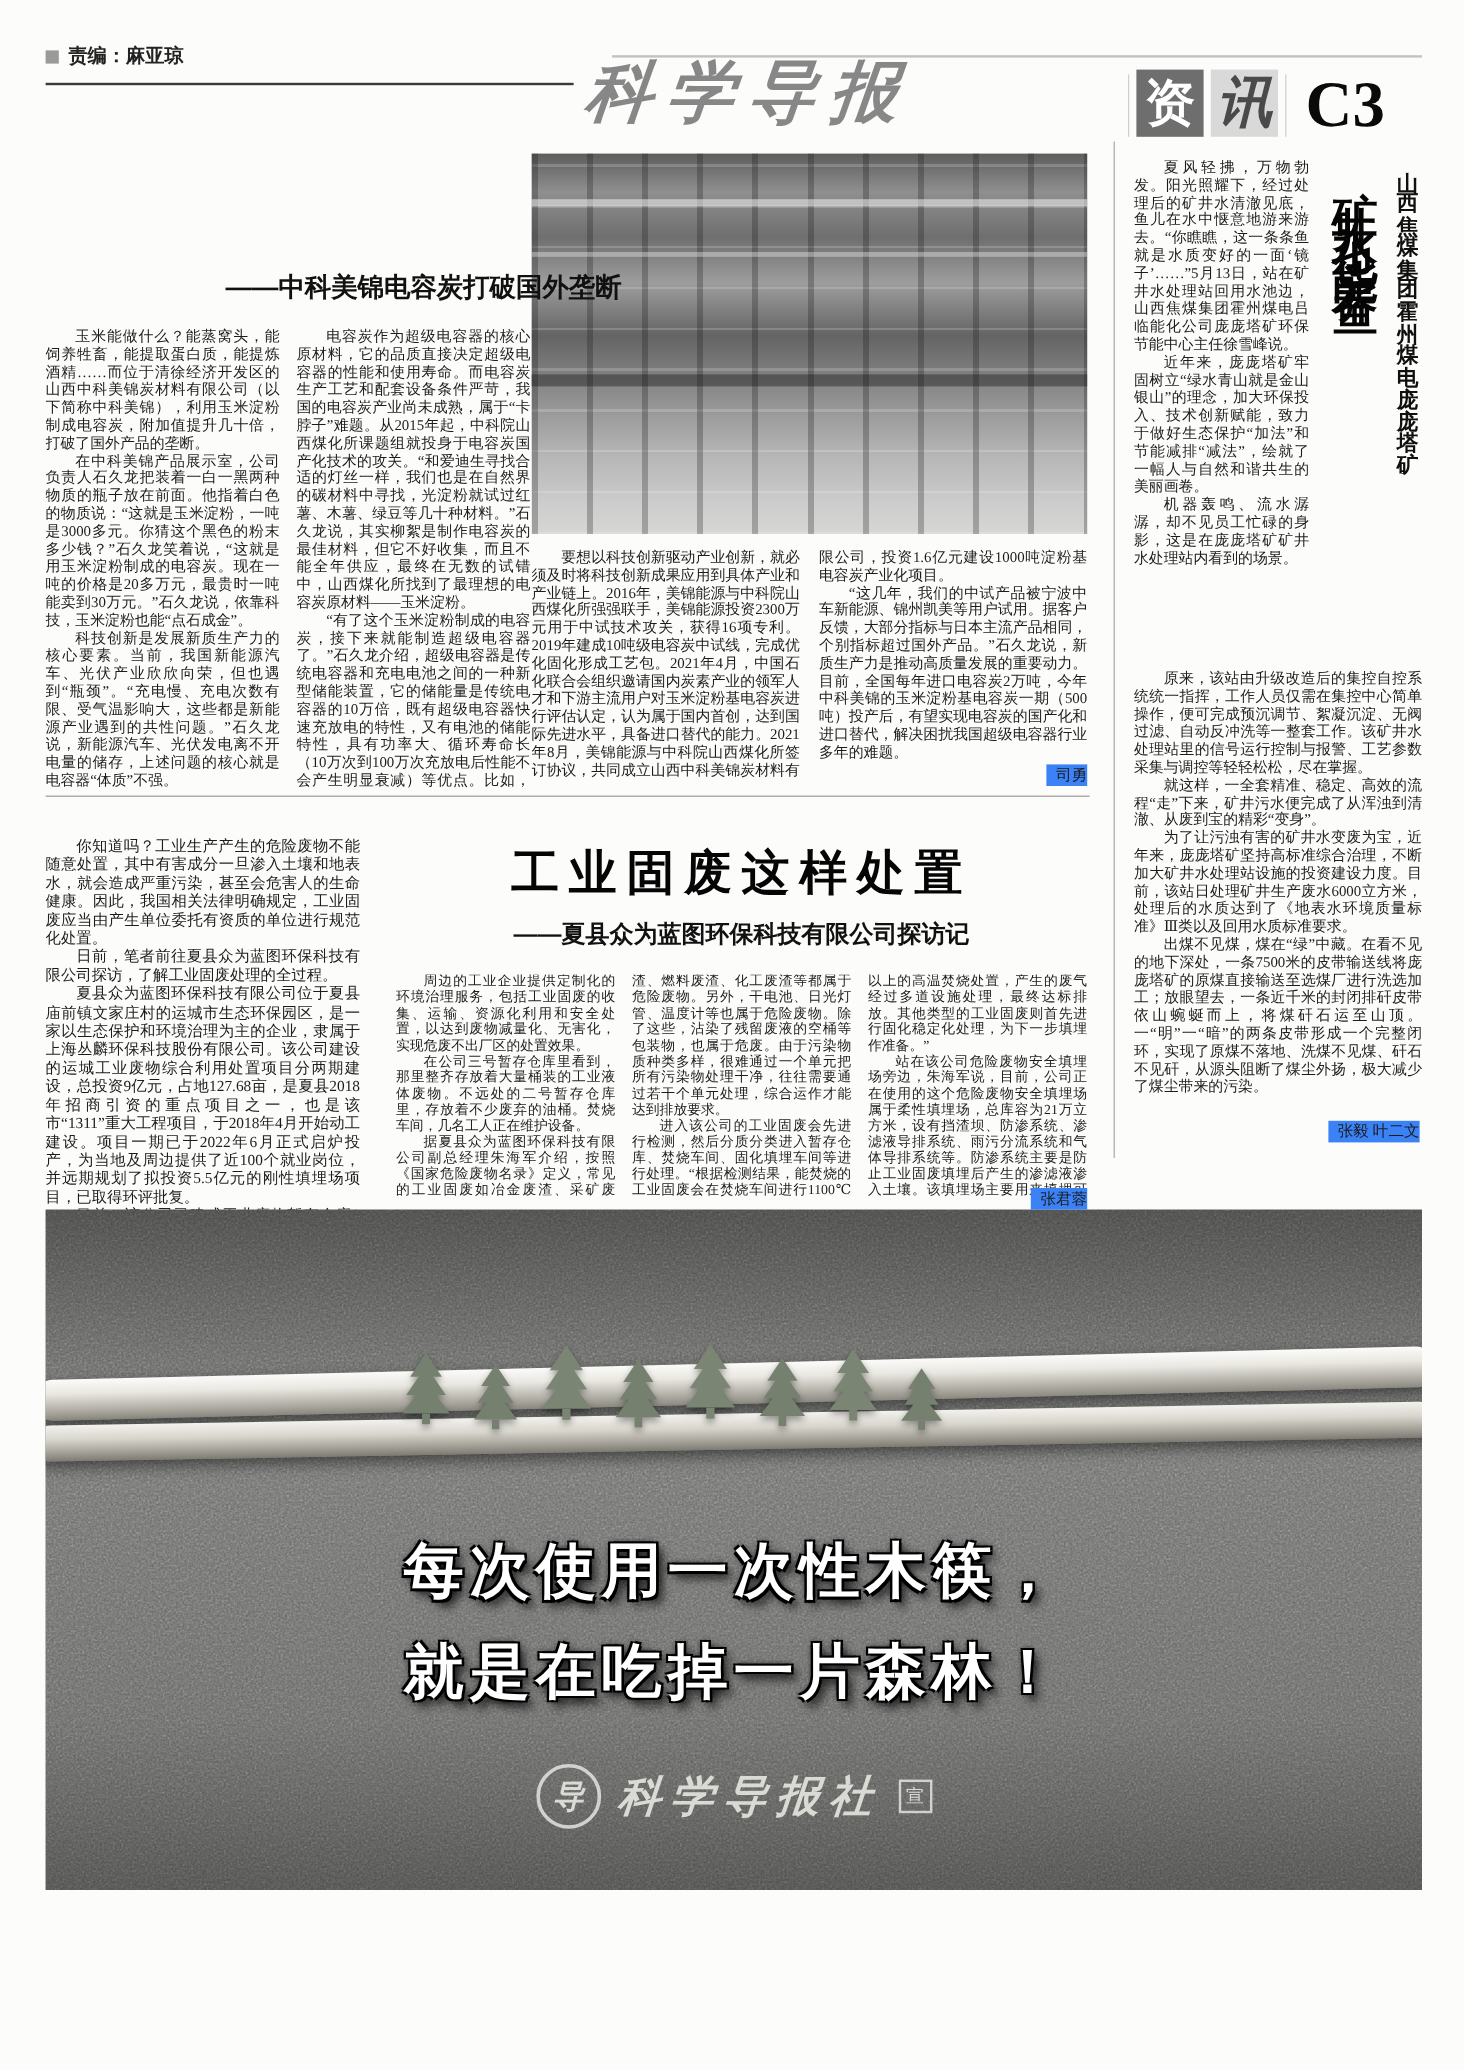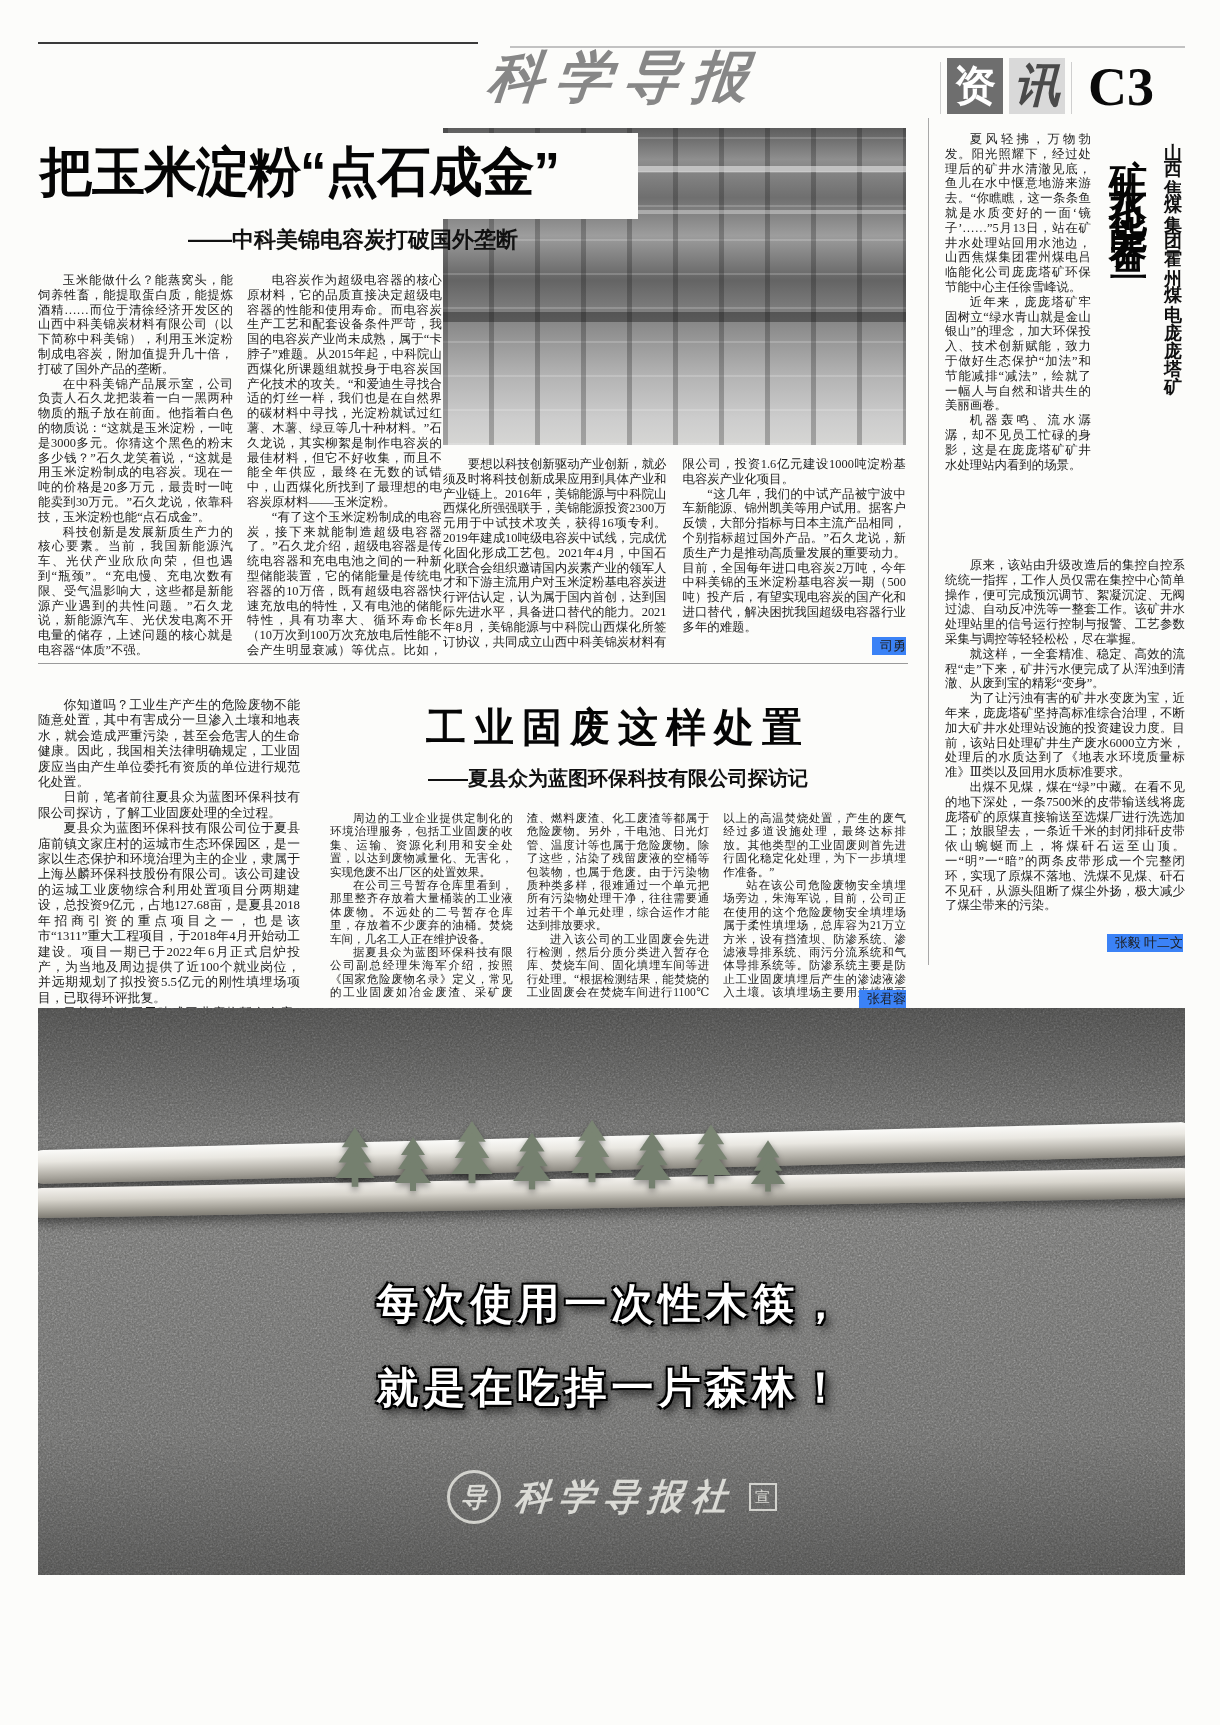--- a/index.html
+++ b/index.html
@@ -77,56 +77,59 @@
   .stick{position:absolute;left:-1%;width:102%;border-radius:18px;z-index:2;
          background:linear-gradient(180deg,#fbfbf9 0%,#e9e7e1 35%,#b8b5ad 70%,#8c8981 100%);
          box-shadow:0 5px 12px rgba(0,0,0,.5);}
   .stick.s1{top:128px;height:34px;transform:rotate(-1.4deg);}
   .stick.s2{top:170px;height:30px;transform:rotate(-1deg);
          background:linear-gradient(180deg,#f4f2ee 0%,#d8d5cd 40%,#a5a299 75%,#7e7b73 100%);}
   .trees{position:absolute;left:295px;top:35px;width:540px;height:172px;display:flex;align-items:flex-end;
          gap:16px;z-index:3;}
   .trees svg{display:block;filter:drop-shadow(0 3px 3px rgba(0,0,0,.4));}
   .ad-text{position:absolute;left:0;width:100%;text-align:center;z-index:5;color:#ffffff;
-           font-family:"Liberation Serif",serif;font-weight:900;font-size:42px;letter-spacing:5px;
+           font-family:"Liberation Serif",serif;font-weight:900;font-size:50px;letter-spacing:5px;
            text-shadow:2px 2px 0 #000,-2px -2px 0 #000,2px -2px 0 #000,-2px 2px 0 #000,0 0 6px #000,5px 6px 8px rgba(0,0,0,.85);}
   .ad-text.l1{top:268px;}
   .ad-text.l2{top:352px;}
   .ad-logo{position:absolute;left:0;top:462px;width:100%;display:flex;justify-content:center;
            align-items:center;gap:14px;z-index:5;color:rgba(228,228,222,.92);}
   .logo-circle{width:48px;height:48px;border:3px solid rgba(228,228,222,.85);border-radius:50%;
            display:flex;align-items:center;justify-content:center;font-size:26px;font-weight:700;font-style:italic;}
   .logo-text{font-size:36px;font-weight:700;font-style:italic;letter-spacing:8px;transform:skewX(-5deg);}
   .logo-seal{width:24px;height:24px;border:2px solid rgba(228,228,222,.85);font-size:15px;display:flex;
            align-items:center;justify-content:center;}
 </style>
 </head>
 <body>
 
 <div class="page">
 
   <div class="ed-block">
+    <div class="row">
+        <span class="sq"></span>
+      <span>责编：麻亚琼</span>
+      </div>
   </div>
   <div class="masthead">科学导报</div>
   <div class="top-rule"></div>
   <div class="sec-block">
     <div class="tick"></div>
     <div class="sec-box1">资</div>
     <div class="sec-box2">讯</div>
     <div class="tick"></div>
     <div class="pagenum">C3</div>
   </div>
 
   <section class="a1">
     <div class="photo">
       <div class="beam"></div>
       <div class="beam b2"></div>
       <div class="beam b3"></div>
     </div>
-    <h1>把玉米淀粉“点石成金”</h1>
     <h2>——中科美锦电容炭打破国外垄断</h2>
     <div class="cols a1-left">
         <p>玉米能做什么？能蒸窝头，能饲养牲畜，能提取蛋白质，能提炼酒精……而位于清徐经济开发区的山西中科美锦炭材料有限公司（以下简称中科美锦），利用玉米淀粉制成电容炭，附加值提升几十倍，打破了国外产品的垄断。</p>
         <p>在中科美锦产品展示室，公司负责人石久龙把装着一白一黑两种物质的瓶子放在前面。他指着白色的物质说：“这就是玉米淀粉，一吨是3000多元。你猜这个黑色的粉末多少钱？”石久龙笑着说，“这就是用玉米淀粉制成的电容炭。现在一吨的价格是20多万元，最贵时一吨能卖到30万元。”石久龙说，依靠科技，玉米淀粉也能“点石成金”。</p>
         <p>科技创新是发展新质生产力的核心要素。当前，我国新能源汽车、光伏产业欣欣向荣，但也遇到“瓶颈”。“充电慢、充电次数有限、受气温影响大，这些都是新能源产业遇到的共性问题。”石久龙说，新能源汽车、光伏发电离不开电量的储存，上述问题的核心就是电容器“体质”不强。</p>
         <p>电容炭作为超级电容器的核心原材料，它的品质直接决定超级电容器的性能和使用寿命。而电容炭生产工艺和配套设备条件严苛，我国的电容炭产业尚未成熟，属于“卡脖子”难题。从2015年起，中科院山西煤化所课题组就投身于电容炭国产化技术的攻关。“和爱迪生寻找合适的灯丝一样，我们也是在自然界的碳材料中寻找，光淀粉就试过红薯、木薯、绿豆等几十种材料。”石久龙说，其实柳絮是制作电容炭的最佳材料，但它不好收集，而且不能全年供应，最终在无数的试错中，山西煤化所找到了最理想的电容炭原材料——玉米淀粉。</p>
         <p>“有了这个玉米淀粉制成的电容炭，接下来就能制造超级电容器了。”石久龙介绍，超级电容器是传统电容器和充电电池之间的一种新型储能装置，它的储能量是传统电容器的10万倍，既有超级电容器快速充放电的特性，又有电池的储能特性，具有功率大、循环寿命长（10万次到100万次充放电后性能不会产生明显衰减）等优点。比如，现在手机用的锂电池，充满电需要1~2小时，但是超级电容器在1分钟以内就可以充满，而且在-40℃至60℃之间基本不打折扣。循环寿命使用长，充电次数可达60万次，即使新能源汽车报废了，超级电容器还能拆下来继续使用。此外，超级电容器还具有安全性高、环保等特点，遇碰撞挤压、穿钉等不会起火、爆炸，在生产、使用、存储过程中，不产生有害化学品，不用重金属，是绿色环保的储能装置。目前，超级电容器使用前景非常广阔，已经应用于轨道交通、城市公交、智能电网、消费电子等领域。</p>
       </div>
     <div class="cols a1-right">
         <p>要想以科技创新驱动产业创新，就必须及时将科技创新成果应用到具体产业和产业链上。2016年，美锦能源与中科院山西煤化所强强联手，美锦能源投资2300万元用于中试技术攻关，获得16项专利。2019年建成10吨级电容炭中试线，完成优化固化形成工艺包。2021年4月，中国石化联合会组织邀请国内炭素产业的领军人才和下游主流用户对玉米淀粉基电容炭进行评估认定，认为属于国内首创，达到国际先进水平，具备进口替代的能力。2021年8月，美锦能源与中科院山西煤化所签订协议，共同成立山西中科美锦炭材料有限公司，投资1.6亿元建设1000吨淀粉基电容炭产业化项目。</p>

